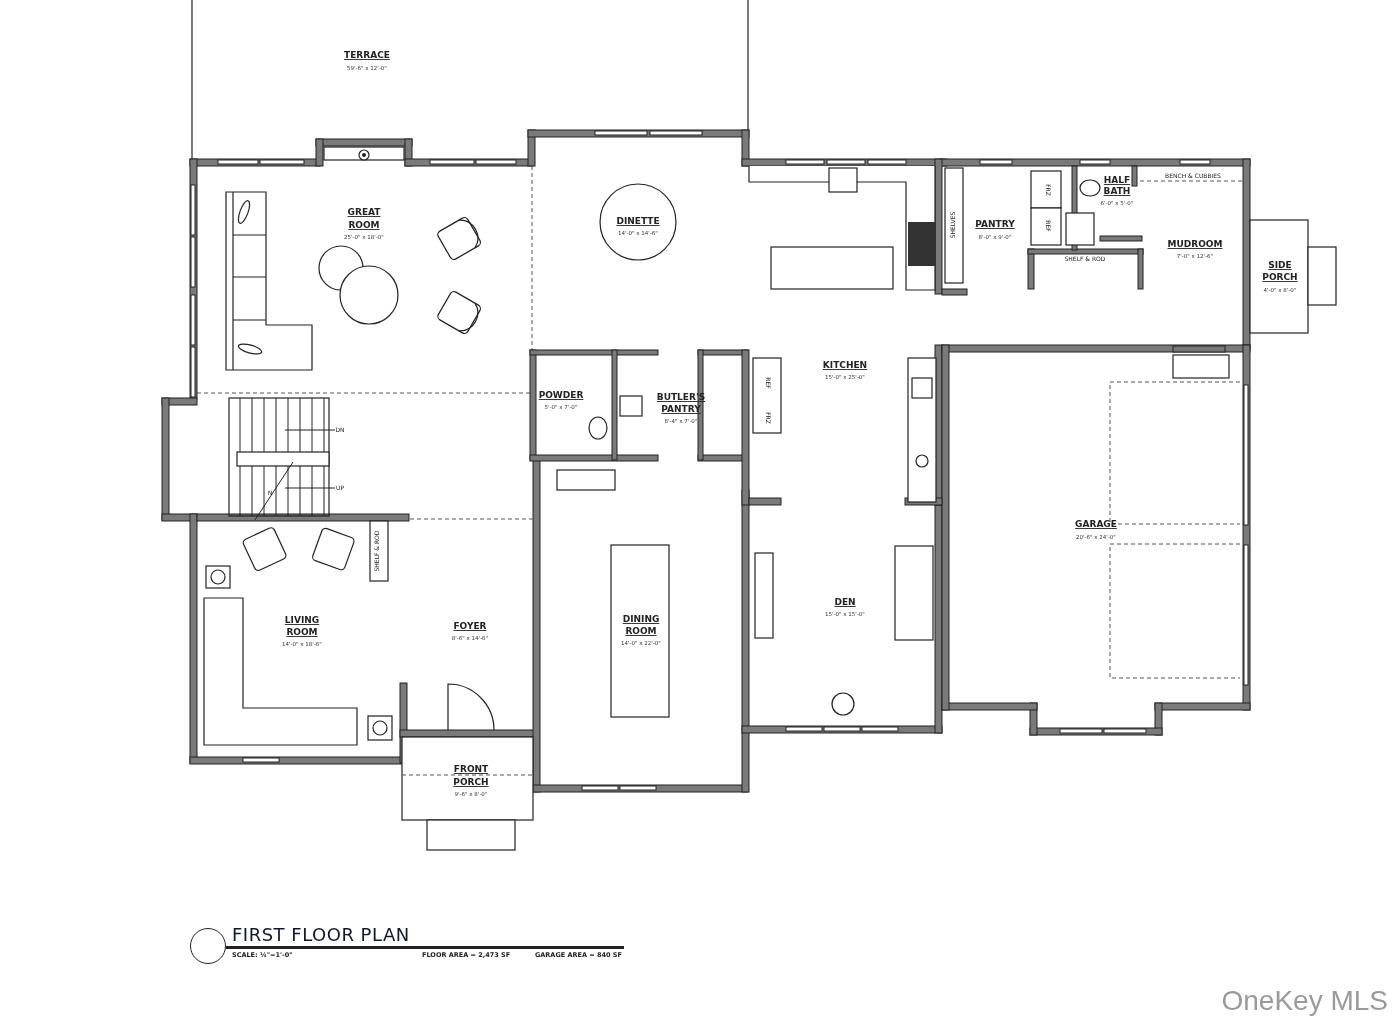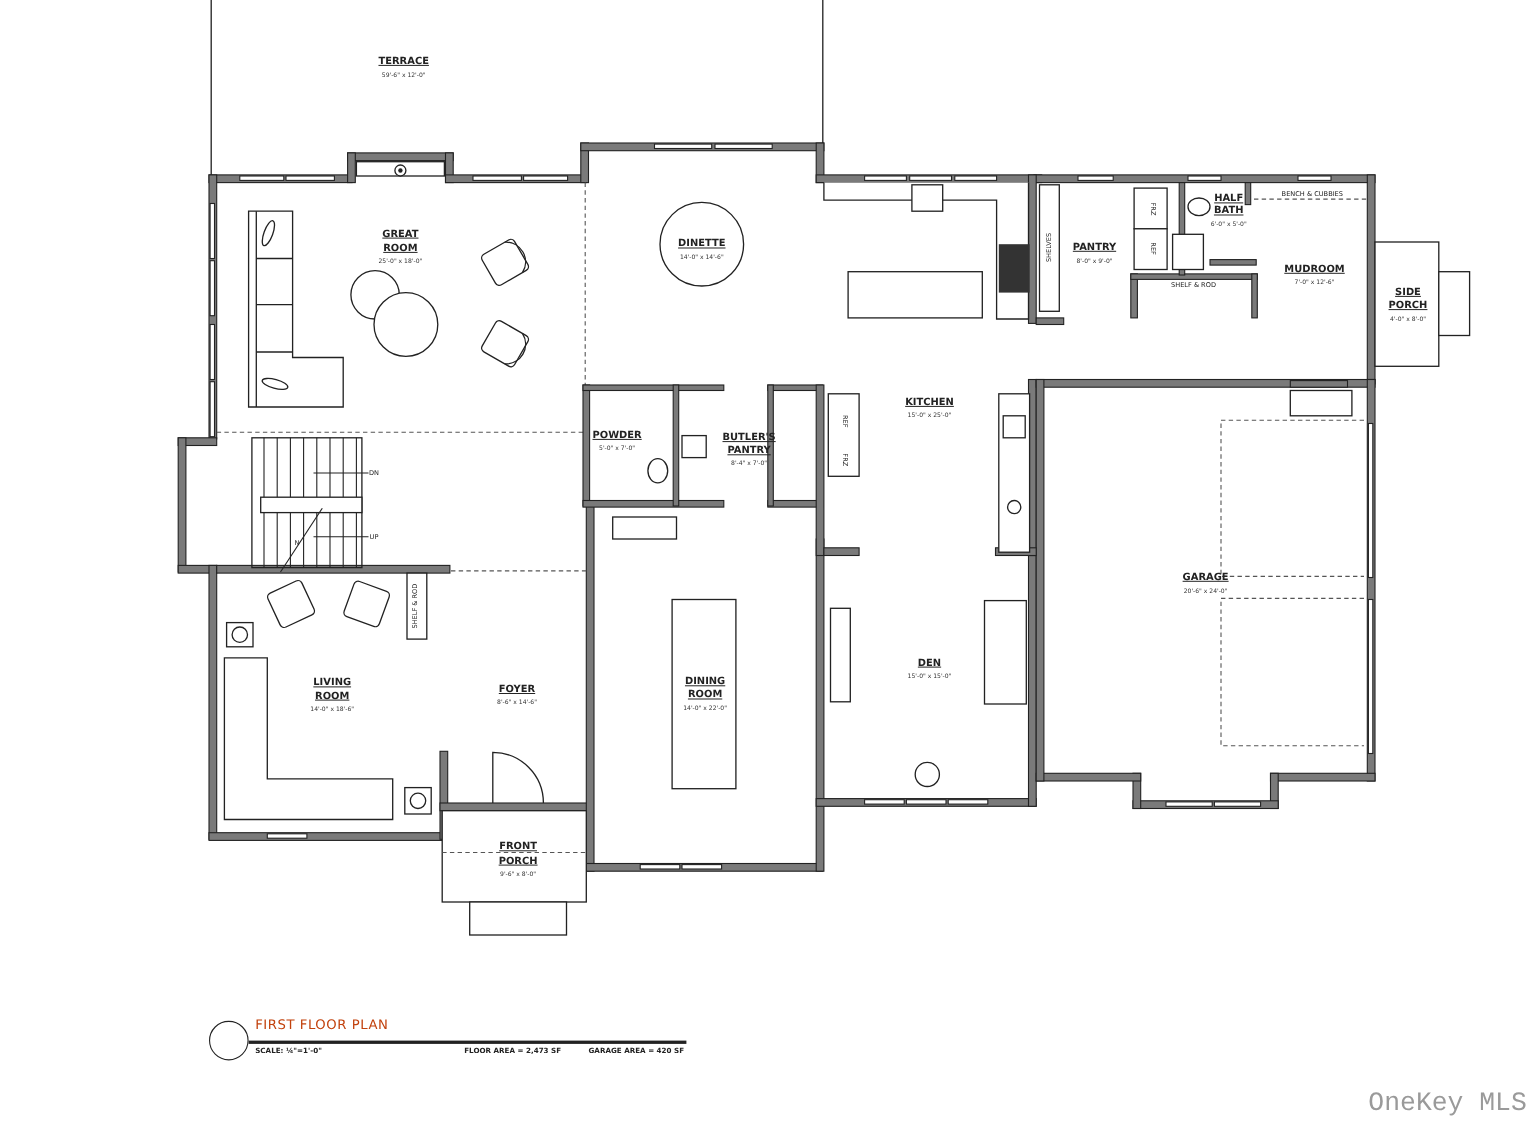--- a/index.html
+++ b/index.html
@@ -8,26 +8,26 @@
   .lbl{font-family:"DejaVu Sans",sans-serif;font-size:9px;fill:#222;text-anchor:middle;text-decoration:underline;font-weight:bold;}
   .dim{font-family:"DejaVu Sans",sans-serif;font-size:5.5px;fill:#333;text-anchor:middle;}
   .small{font-family:"DejaVu Sans",sans-serif;font-size:6px;fill:#222;text-anchor:middle;}
   .wall{fill:#7a7a7a;stroke:#222;stroke-width:1;}
   .thin{fill:none;stroke:#222;stroke-width:1.2;}
   .dash{fill:none;stroke:#555;stroke-width:1;stroke-dasharray:4 3;}
   .furn{fill:#fff;stroke:#222;stroke-width:1.2;}
   .win{fill:#fff;stroke:#222;stroke-width:1;}
   #title-block{position:absolute;left:190px;top:924px;width:440px;height:46px;}
   #title-circle{position:absolute;left:0;top:4px;width:34px;height:34px;border:1.5px solid #222;border-radius:50%;}
-  #title-text{position:absolute;left:42px;top:0;font-family:"DejaVu Sans",sans-serif;font-size:12px;color:#c2410c;letter-spacing:0.5px;text-align:right;}
+  #title-text{position:absolute;left:42px;top:0;font-family:"DejaVu Sans",sans-serif;font-size:18px;color:#0f172a;letter-spacing:0.5px;text-align:right;}
   #title-rule{position:absolute;left:36px;top:22px;width:398px;height:3px;background:#222;}
   #scale-text{position:absolute;left:42px;top:27px;font-family:"DejaVu Sans",sans-serif;font-size:6.5px;font-weight:bold;color:#222;}
   #floor-area{position:absolute;left:232px;top:27px;font-family:"DejaVu Sans",sans-serif;font-size:6.5px;font-weight:bold;color:#222;text-align:center;}
   #garage-area{position:absolute;left:345px;top:27px;font-family:"DejaVu Sans",sans-serif;font-size:6.5px;font-weight:bold;color:#222;}
-  #watermark{position:absolute;right:10px;bottom:2px;font-family:Liberation Mono, monospace;font-size:24px;color:#9a9a9a;}
+  #watermark{position:absolute;right:10px;bottom:2px;font-family:Liberation Sans, sans-serif;font-size:28px;color:#9a9a9a;}
 </style>
 </head>
 <body>
 
 <svg width="1398" height="1019" viewBox="0 0 1398 1019">
 
   <g>
     <line x1="192" y1="0" x2="192" y2="160" stroke="#222" stroke-width="1.2"></line>
     <line x1="748" y1="0" x2="748" y2="132" stroke="#222" stroke-width="1.2"></line>
     <text class="lbl" x="367" y="58">TERRACE</text>
@@ -298,16 +298,16 @@
     <text class="dim" x="471" y="796">9'-6" x 8'-0"</text>
   </g>
 </svg>
 
 <div id="title-block">
   <div id="title-circle"></div>
   <div id="title-text">FIRST FLOOR PLAN</div>
   <div id="title-rule"></div>
   <div id="scale-text">SCALE: ¼"=1'-0"</div>
   <div id="floor-area">FLOOR AREA = 2,473 SF</div>
-  <div id="garage-area">GARAGE AREA = 420 SF</div>
+  <div id="garage-area">GARAGE AREA = 840 SF</div>
 </div>
 
 <div id="watermark">OneKey MLS</div>
 
 </body></html>

